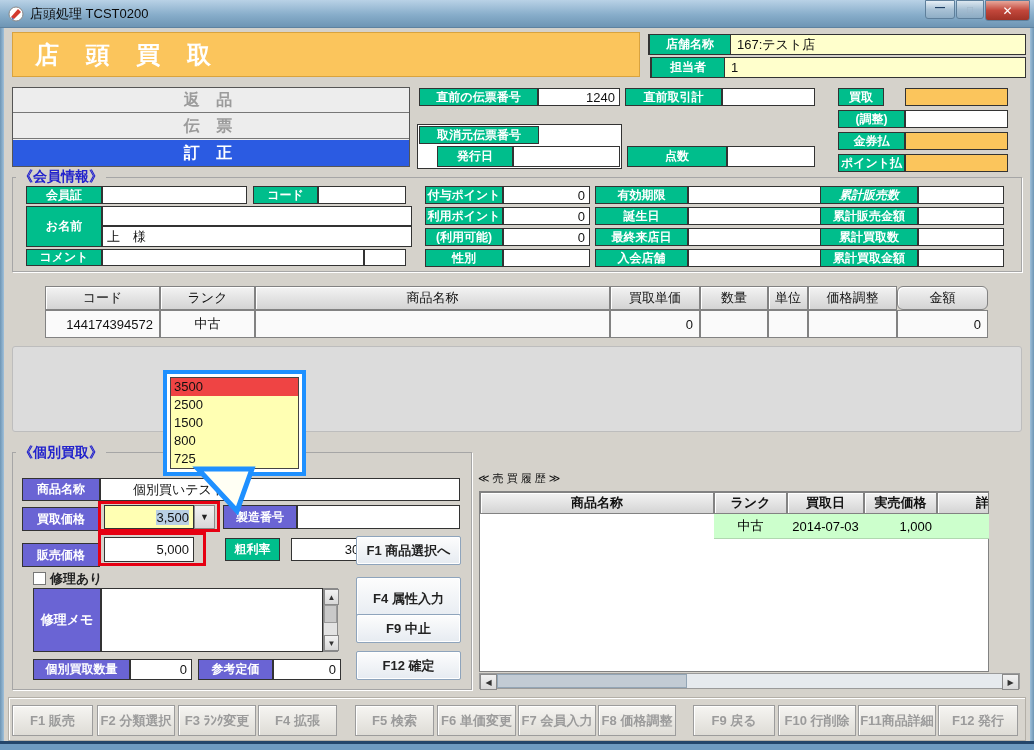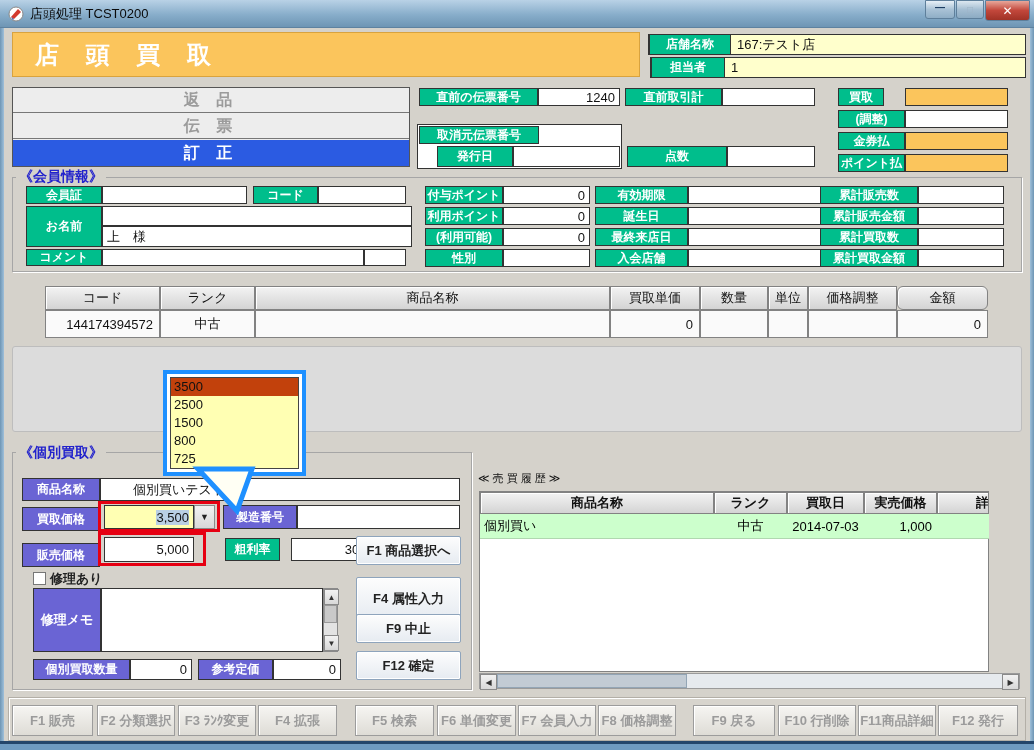--- a/index.html
+++ b/index.html
@@ -22,21 +22,21 @@
   .tbtn{background:linear-gradient(#F6F5F2,#DEDCD6);border:1px solid #9C9C9C;
         box-shadow:inset 1px 1px 0 #fff;color:#9B9B9B;font-weight:bold;font-size:13px;
         display:flex;align-items:center;justify-content:center;white-space:nowrap;}
   .th{background:linear-gradient(#F3F3F3,#D4D4D4);border:1px solid #828282;box-shadow:inset 1px 1px 0 #fff;
       font-size:13px;color:#111;display:flex;align-items:center;justify-content:center;white-space:nowrap;overflow:hidden;}
   .td{background:#FAFAFA;border:1px solid #828282;font-size:13px;color:#111;display:flex;align-items:center;
       padding:0 6px;white-space:nowrap;overflow:hidden;}
   .grp{border:1px solid #A6A6A6;box-shadow:1px 1px 0 #fff;}
   .sect{color:#2222CC;font-weight:bold;font-size:14px;background:#D5D2CB;padding:0 3px;white-space:nowrap;}
   .opt{height:18px;line-height:18px;font-size:13px;padding-left:3px;color:#111;}
-  .opt.sel{background:#c2410c;}
+  .opt.sel{background:#ef4444;}
   .capbtn{border:1px solid #5E7F9B;display:flex;align-items:center;justify-content:center;
           border-radius:0 0 3px 3px;font-size:11px;font-weight:bold;}
   .sbbtn{background:linear-gradient(#F2F2F2,#D8D8D8);border:1px solid #8A8A8A;display:flex;align-items:center;
          justify-content:center;font-size:8px;color:#333;}
 </style>
 </head>
 <body>
 
 <div class="win">
 
@@ -134,21 +134,21 @@
 
   <div class="a lblg" style="left:595px;top:186px;width:93px;height:18px;">有効期限</div>
   <div class="a fld" style="left:688px;top:186px;width:133px;height:18px;"></div>
   <div class="a lblg" style="left:595px;top:207px;width:93px;height:18px;">誕生日</div>
   <div class="a fld" style="left:688px;top:207px;width:133px;height:18px;"></div>
   <div class="a lblg" style="left:595px;top:228px;width:93px;height:18px;">最終来店日</div>
   <div class="a fld" style="left:688px;top:228px;width:133px;height:18px;"></div>
   <div class="a lblg" style="left:595px;top:249px;width:93px;height:18px;">入会店舗</div>
   <div class="a fld" style="left:688px;top:249px;width:133px;height:18px;"></div>
 
-  <div class="a lblg" style="left:820px;top:186px;width:98px;height:18px;">累計販売数</div>
+  <div class="a lblg" style="left:820px;top:186px;width:98px;height:18px;font-style:italic;">累計販売数</div>
   <div class="a fld num" style="left:918px;top:186px;width:86px;height:18px;"></div>
   <div class="a lblg" style="left:820px;top:207px;width:98px;height:18px;">累計販売金額</div>
   <div class="a fld num" style="left:918px;top:207px;width:86px;height:18px;"></div>
   <div class="a lblg" style="left:820px;top:228px;width:98px;height:18px;">累計買取数</div>
   <div class="a fld num" style="left:918px;top:228px;width:86px;height:18px;"></div>
   <div class="a lblg" style="left:820px;top:249px;width:98px;height:18px;">累計買取金額</div>
   <div class="a fld num" style="left:918px;top:249px;width:86px;height:18px;"></div>
 
   <div class="a th" style="left:45px;top:286px;width:115px;height:24px;">コード</div>
   <div class="a th" style="left:160px;top:286px;width:95px;height:24px;">ランク</div>
@@ -220,21 +220,20 @@
 
   <div class="a" style="left:478px;top:471px;font-size:11px;color:#111;white-space:nowrap;">≪ 売 買 履 歴 ≫</div>
   <div class="a" style="left:479px;top:491px;width:510px;height:181px;background:#fff;border:1px solid #828282;"></div>
   <div class="a th" style="left:480px;top:492px;width:234px;height:22px;font-weight:bold;">商品名称</div>
   <div class="a th" style="left:714px;top:492px;width:73px;height:22px;font-weight:bold;">ランク</div>
   <div class="a th" style="left:787px;top:492px;width:77px;height:22px;font-weight:bold;">買取日</div>
   <div class="a th" style="left:864px;top:492px;width:73px;height:22px;font-weight:bold;">実売価格</div>
   <div class="a th" style="left:937px;top:492px;width:52px;height:22px;font-weight:bold;justify-content:flex-start;padding-left:38px;">詳</div>
 
   <div class="a" style="left:480px;top:514px;width:509px;height:25px;">
-    <div class="a flex" style="left:0;top:0;width:234px;height:25px;background:#CCFFCC;border-bottom:1px solid #B0D8B0;font-size:13px;padding-left:4px;">個別買い</div>
     <div class="a flex" style="left:234px;top:0;width:73px;height:25px;background:#CCFFCC;border-bottom:1px solid #B0D8B0;font-size:13px;justify-content:center;">中古</div>
     <div class="a flex" style="left:307px;top:0;width:77px;height:25px;background:#CCFFCC;border-bottom:1px solid #B0D8B0;font-size:13px;justify-content:center;">2014-07-03</div>
     <div class="a flex" style="left:384px;top:0;width:73px;height:25px;background:#CCFFCC;border-bottom:1px solid #B0D8B0;font-size:13px;justify-content:flex-end;padding-right:5px;">1,000</div>
     <div class="a flex" style="left:457px;top:0;width:52px;height:25px;background:#CCFFCC;border-bottom:1px solid #B0D8B0;"></div>
   </div>
 
   <div class="a" style="left:479px;top:673px;width:541px;height:16px;background:#E6EAEE;border:1px solid #9A9A9A;">
     <div class="sbbtn" style="position:absolute;left:0;top:0;width:15px;height:14px;">
       <span>◀</span>
     </div>

